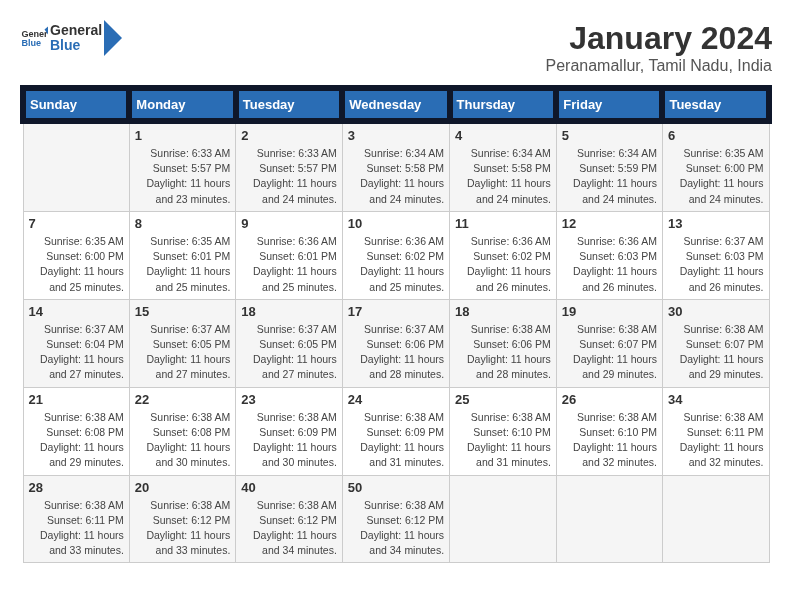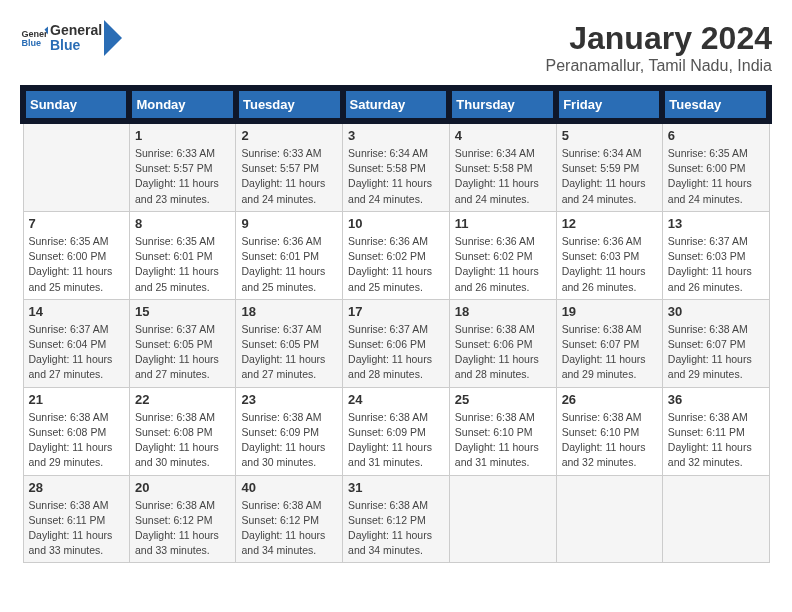--- a/index.html
+++ b/index.html
@@ -61,20 +61,21 @@
     .day-number {
       font-size: 13px;
       font-weight: bold;
       color: #333;
       margin-bottom: 3px;
     }
     .day-info {
       font-size: 10.5px;
       color: #444;
       line-height: 1.45;
+      text-align: right;
     }
     tr:nth-child(odd) td {
       background-color: #f5f5f5;
     }
     tr:nth-child(even) td {
       background-color: #fff;
     }
     .empty-cell {
       background-color: #f5f5f5;
     }
@@ -102,21 +103,21 @@
     <div class="location-title">Peranamallur, Tamil Nadu, India</div>
   </div>
 </div>
 
 <table>
   <thead>
     <tr id="weekday-header">
     <th>Sunday</th>
         <th>Monday</th>
         <th>Tuesday</th>
-        <th>Saturday</th>
+        <th>Wednesday</th>
         <th>Thursday</th>
         <th>Friday</th>
         <th>Tuesday</th>
       </tr>
   </thead>
   <tbody id="calendar-body">
   <tr>
         <td class="empty-cell"></td>
         <td>
           <div class="day-number">1</div>
@@ -222,39 +223,39 @@
         </td>
         <td>
           <div class="day-number">25</div>
           <div class="day-info">Sunrise: 6:38 AM<br>Sunset: 6:10 PM<br>Daylight: 11 hours and 31 minutes.</div>
         </td>
         <td>
           <div class="day-number">26</div>
           <div class="day-info">Sunrise: 6:38 AM<br>Sunset: 6:10 PM<br>Daylight: 11 hours and 32 minutes.</div>
         </td>
         <td>
-          <div class="day-number">36</div>
+          <div class="day-number">34</div>
           <div class="day-info">Sunrise: 6:38 AM<br>Sunset: 6:11 PM<br>Daylight: 11 hours and 32 minutes.</div>
         </td>
       </tr>
       <tr>
         <td>
           <div class="day-number">28</div>
           <div class="day-info">Sunrise: 6:38 AM<br>Sunset: 6:11 PM<br>Daylight: 11 hours and 33 minutes.</div>
         </td>
         <td>
           <div class="day-number">20</div>
           <div class="day-info">Sunrise: 6:38 AM<br>Sunset: 6:12 PM<br>Daylight: 11 hours and 33 minutes.</div>
         </td>
         <td>
           <div class="day-number">40</div>
           <div class="day-info">Sunrise: 6:38 AM<br>Sunset: 6:12 PM<br>Daylight: 11 hours and 34 minutes.</div>
         </td>
         <td>
-          <div class="day-number">31</div>
+          <div class="day-number">50</div>
           <div class="day-info">Sunrise: 6:38 AM<br>Sunset: 6:12 PM<br>Daylight: 11 hours and 34 minutes.</div>
         </td>
         <td class="empty-cell"></td>
         <td class="empty-cell"></td>
         <td class="empty-cell"></td>
       </tr>
     </tbody>
 </table>
 
 </body></html>

